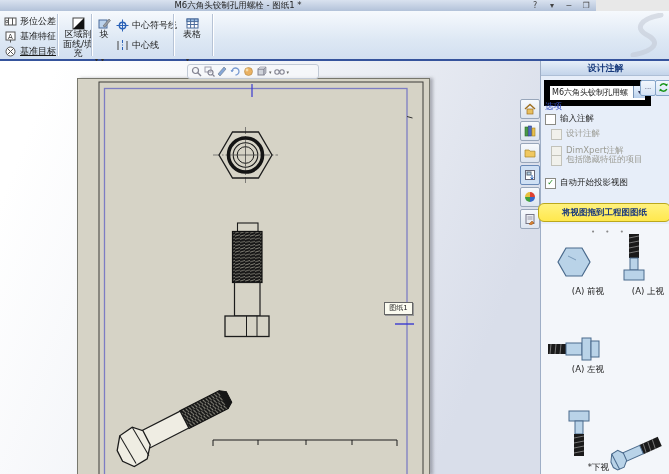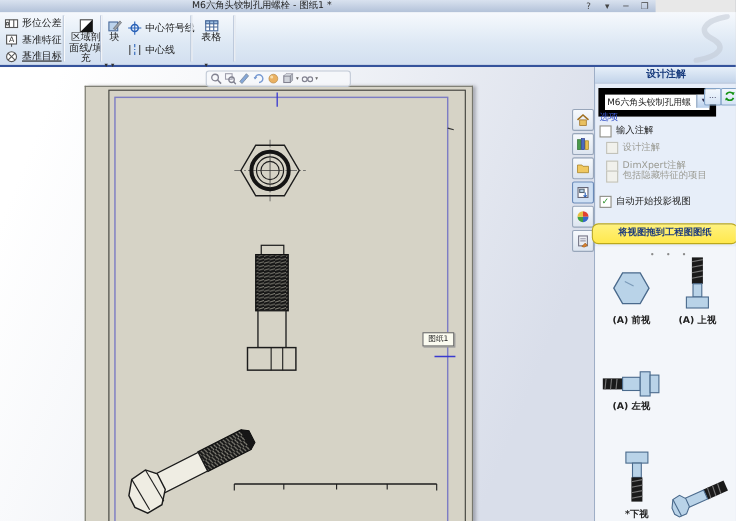--- a/index.html
+++ b/index.html
@@ -54,21 +54,21 @@
   .cbrow{position:absolute;left:4px;display:flex;align-items:center;gap:4px;font-size:8.5px;color:#222;}
   .cbrow.dis{left:10px;color:#9b9b93;}
   .cb{width:9px;height:9px;background:#fff;border:1px solid #8a8a84;flex:0 0 auto;
       font-size:8px;line-height:8px;text-align:center;color:#1d8a1d;font-weight:bold;}
   .cbrow.dis .cb{background:#f1f1ec;border-color:#c2c2ba;}
   .dragbar{position:absolute;left:-3px;top:142px;width:131px;height:17px;border:1px solid #bba81c;border-radius:6px;
     background:linear-gradient(#fff27e,#ffe84d);font-size:8.5px;font-weight:bold;color:#1c3a7c;
     text-align:center;line-height:16px;}
   .griparea{position:absolute;left:0;top:163px;width:129px;height:250px;background:#f3f6fa;}
   .grip{position:absolute;left:50px;top:6px;letter-spacing:4px;font-size:7px;color:#8a8a8a;line-height:4px;}
-  .vcell{position:absolute;width:60px;text-align:center;cursor:default;font-weight:bold;}
+  .vcell{position:absolute;width:60px;text-align:right;cursor:default;}
   .vthumb{display:block;margin:0 auto;}
   .vlabel{font-size:8.5px;color:#222;margin-top:2px;white-space:nowrap;}
 </style>
 </head>
 <body>
 
 <div class="app">
 
   <div class="titlebar">
     <div class="titletext">M6六角头铰制孔用螺栓 - 图纸1 *</div>

